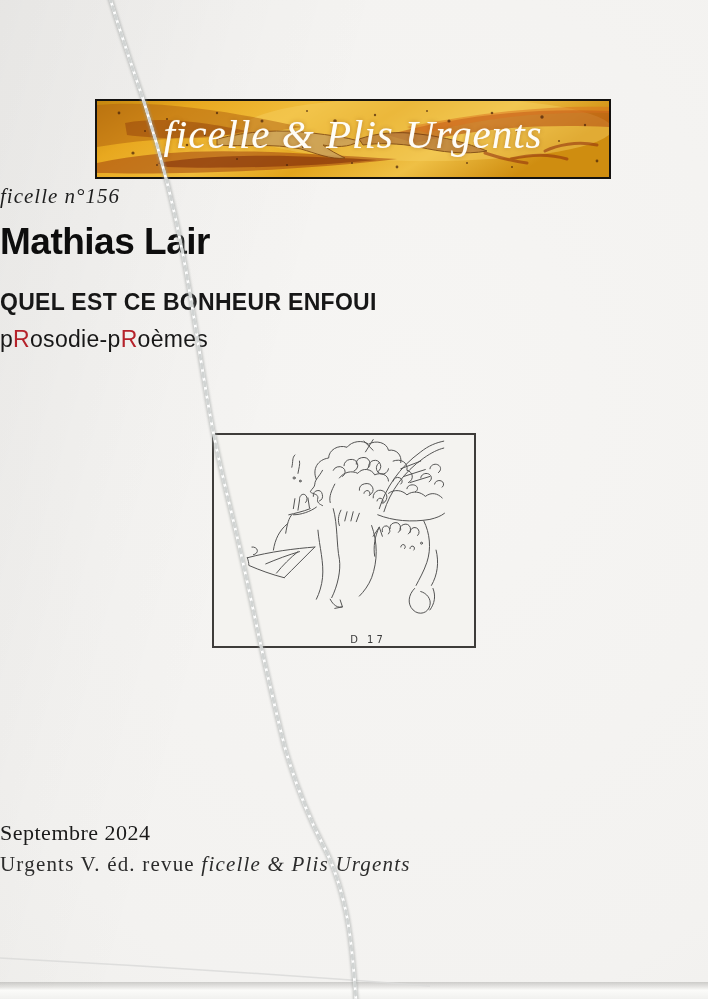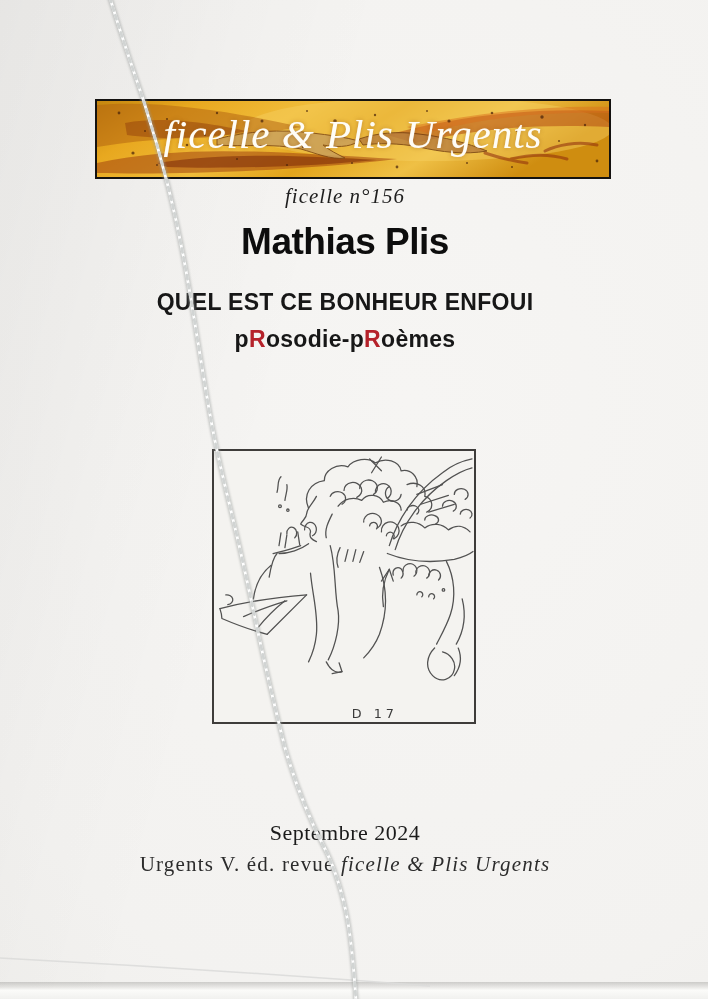--- a/index.html
+++ b/index.html
@@ -3,44 +3,44 @@
 <meta charset="utf-8">
 <style>
   html,body{margin:0;padding:0;background:#777;}
   .page{
     position:relative;width:708px;height:999px;overflow:hidden;
     font-family:"Liberation Sans",sans-serif;
     background:
       linear-gradient(105deg, rgba(0,0,0,0.05), rgba(0,0,0,0.012) 26%, rgba(0,0,0,0) 40%),
       radial-gradient(145% 125% at 58% 40%, #f6f5f3 0%, #f3f2f0 50%, #eceBe8 85%, #e3e2df 100%);
   }
-  .abs{position:absolute;left:0;right:18px;text-align:center;}
+  .abs{position:absolute;left:0;right:18px;text-align:left;}
   
   .banner{
     position:absolute;left:95px;top:99px;width:516px;height:80px;
     border:2px solid #141210;box-sizing:border-box;overflow:hidden;
     box-shadow:inset 0 0 10px rgba(90,35,0,.35);
   }
   .banner svg{position:absolute;left:0;top:0;width:100%;height:100%;}
   .banner-title{
     position:absolute;left:0;right:0;top:9px;text-align:center;
     font-family:"Liberation Serif",serif;font-style:italic;
     font-size:41px;letter-spacing:1px;color:#fffdf6;
     text-shadow:0 0 4px rgba(140,70,0,.45), 0 0 1px rgba(255,255,255,.6);
   }
   
   .issue{top:184px;font-family:"Liberation Serif",serif;font-style:italic;
     font-size:21px;letter-spacing:1px;color:#1e1e1e;}
   .author{top:221px;font-size:37px;font-weight:bold;letter-spacing:-0.5px;color:#0d0d0d;}
   .main-title{top:289px;font-size:23px;font-weight:bold;letter-spacing:.3px;color:#171717;}
-  .subtitle{top:326px;font-size:23px;font-weight:bold;letter-spacing:.3px;color:#171717;}
+  .subtitle{top:326px;font-size:23px;font-weight:normal;letter-spacing:.3px;color:#171717;}
   .subtitle .red{}
   
   .artwork{
-    position:absolute;left:212px;top:449px;width:264px;height:275px;
+    position:absolute;left:212px;top:433px;width:264px;height:215px;
     border:2px solid #3e3c3a;box-sizing:border-box;background:#f4f3f0;
   }
   .artwork svg{position:absolute;left:0;top:0;width:100%;height:100%;}
   .sig{font-family:"DejaVu Sans",sans-serif;font-size:13px;letter-spacing:4px;fill:#3a3a3a;}
   
   .date-line{top:820px;font-family:"Liberation Serif",serif;font-size:22px;
     letter-spacing:.5px;color:#1b1b1b;}
   .publisher-line{top:852px;font-family:"Liberation Serif",serif;font-size:21px;
     letter-spacing:1.2px;color:#2c2c2c;}
   .publisher-line .it{font-style:italic;}
@@ -112,21 +112,21 @@
         <circle cx="415" cy="66" r="1"></circle>
           <circle cx="108" cy="34" r="1"></circle>
           <circle cx="206" cy="46" r="1.2"></circle>
       </g>
     </svg>
     <div class="banner-title">ficelle &amp; Plis Urgents</div>
   </div>
 
   <div class="abs issue">ficelle n°156</div>
 
-  <div class="abs author">Mathias Plis</div>
+  <div class="abs author">Mathias Lair</div>
 
   <div class="abs main-title">QUEL EST CE BONHEUR ENFOUI</div>
 
   <div class="abs subtitle"><span>p</span><span class="red" style="color: rgb(181, 34, 42);">R</span><span>osodie-p</span><span class="red" style="color: rgb(181, 34, 42);">R</span><span>oèmes</span>
   </div>
 
   <div class="artwork">
     <svg viewBox="0 0 264 275">
       <g stroke="#454545" stroke-width="1.3" fill="none" stroke-linecap="round" stroke-linejoin="round" opacity="0.92">
 

